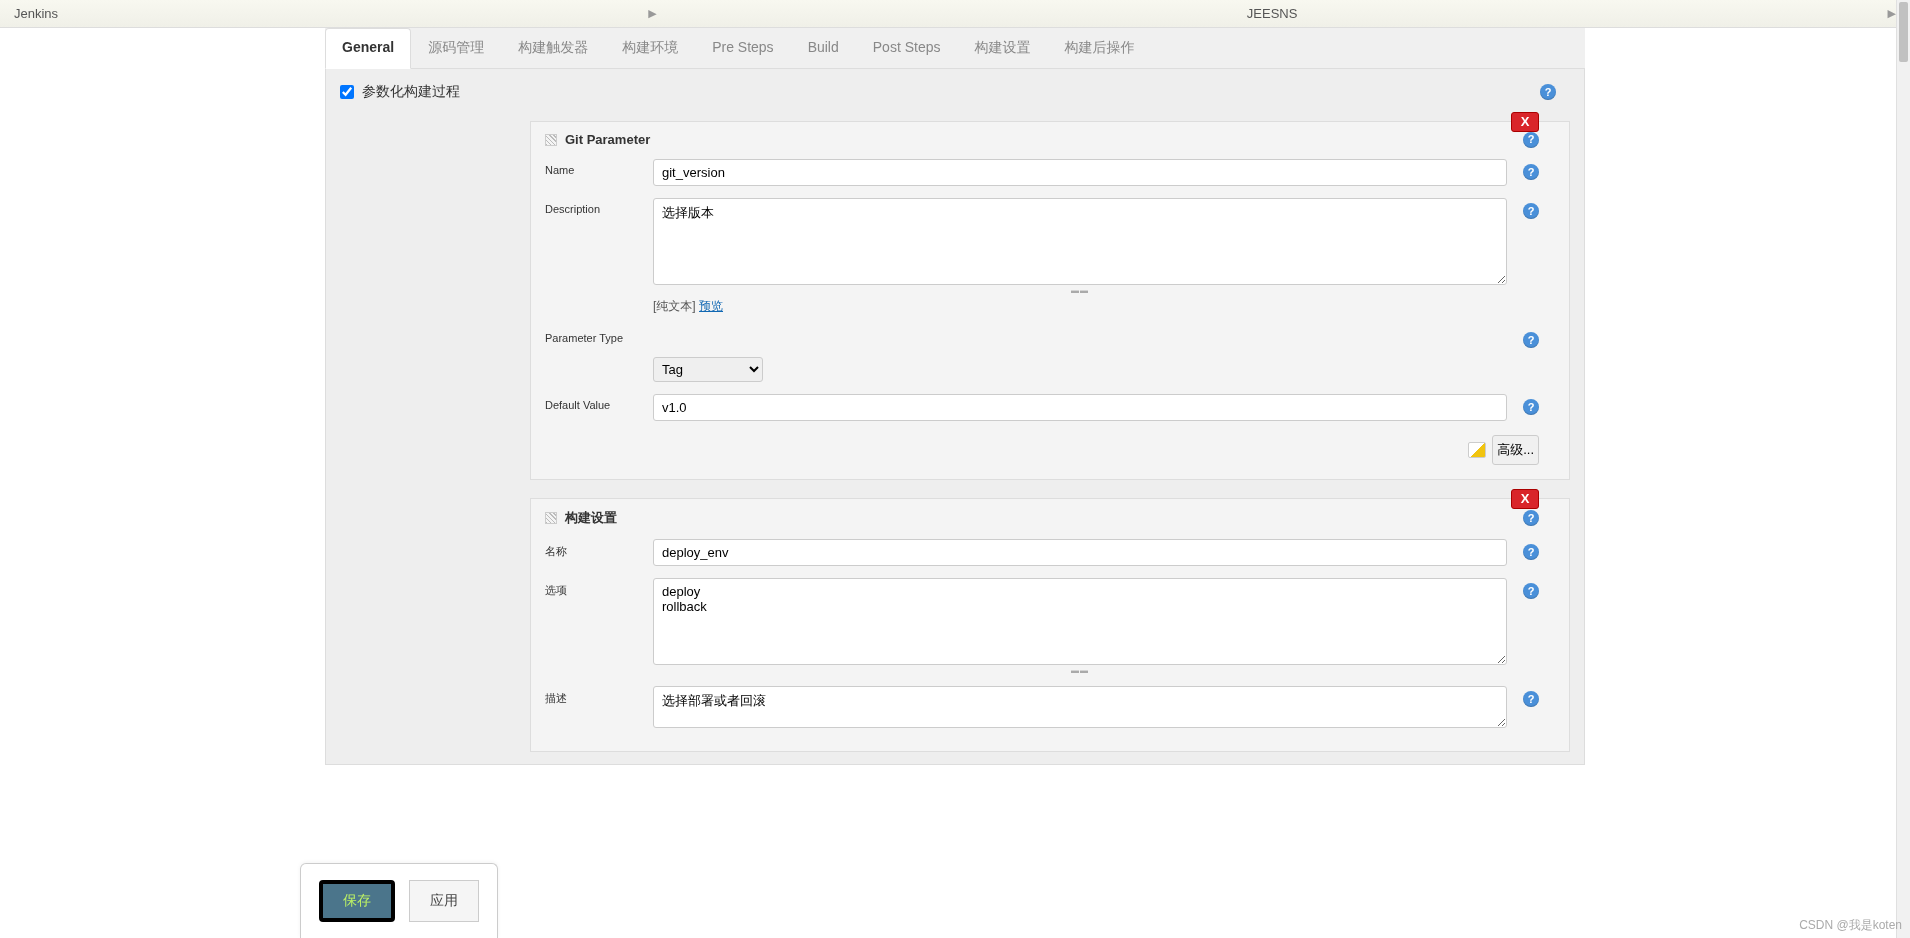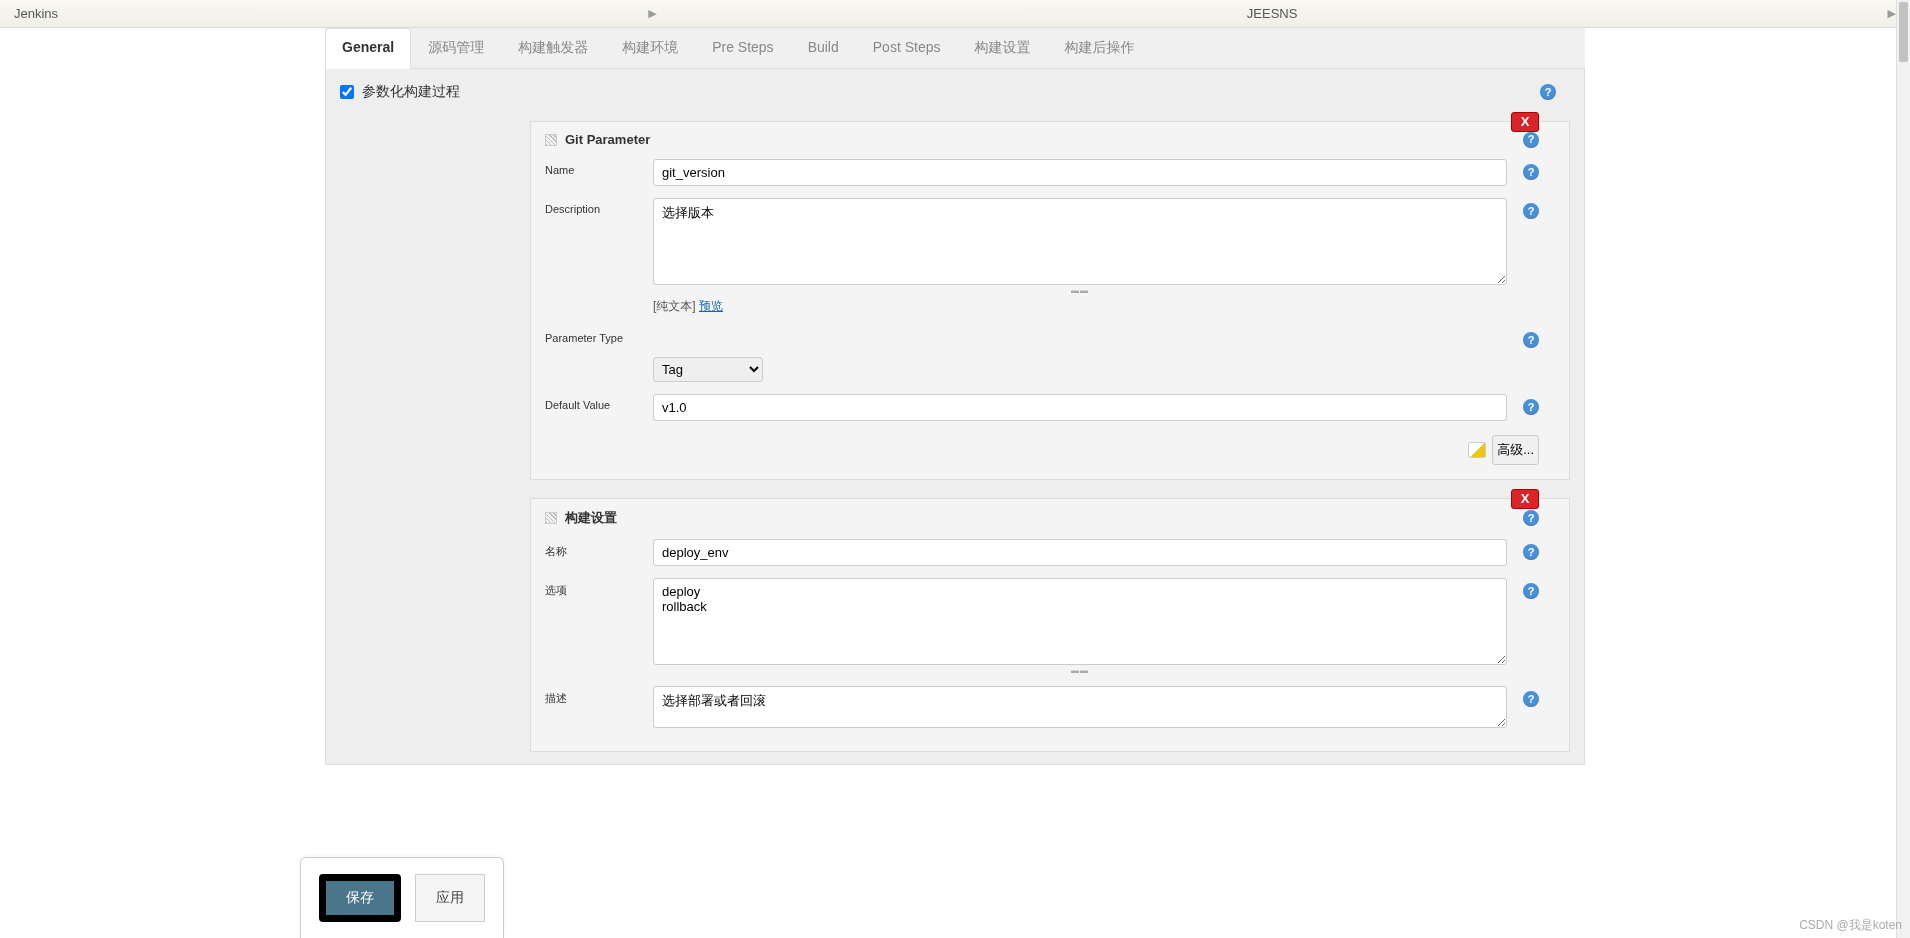--- a/index.html
+++ b/index.html
@@ -216,22 +216,22 @@
   border: 1px solid #ccc;
   border-bottom: none;
   border-radius: 6px 6px 0 0;
   padding: 16px 18px;
   display: flex;
   gap: 14px;
   box-shadow: 0 -1px 4px rgba(0,0,0,0.05);
 }
 .btn-primary {
   background: #4b758b;
-  border: 7px solid #000000;
-  color: #ffffff;
+  border: 4px solid #000000;
+  color: #bef264;
   padding: 8px 20px;
   border-radius: 4px;
   font-size: 14px;
   cursor: pointer;
 }
 .btn-secondary {
   background: #f5f5f5;
   border: 1px solid #ccc;
   color: #444;
   padding: 8px 20px;

